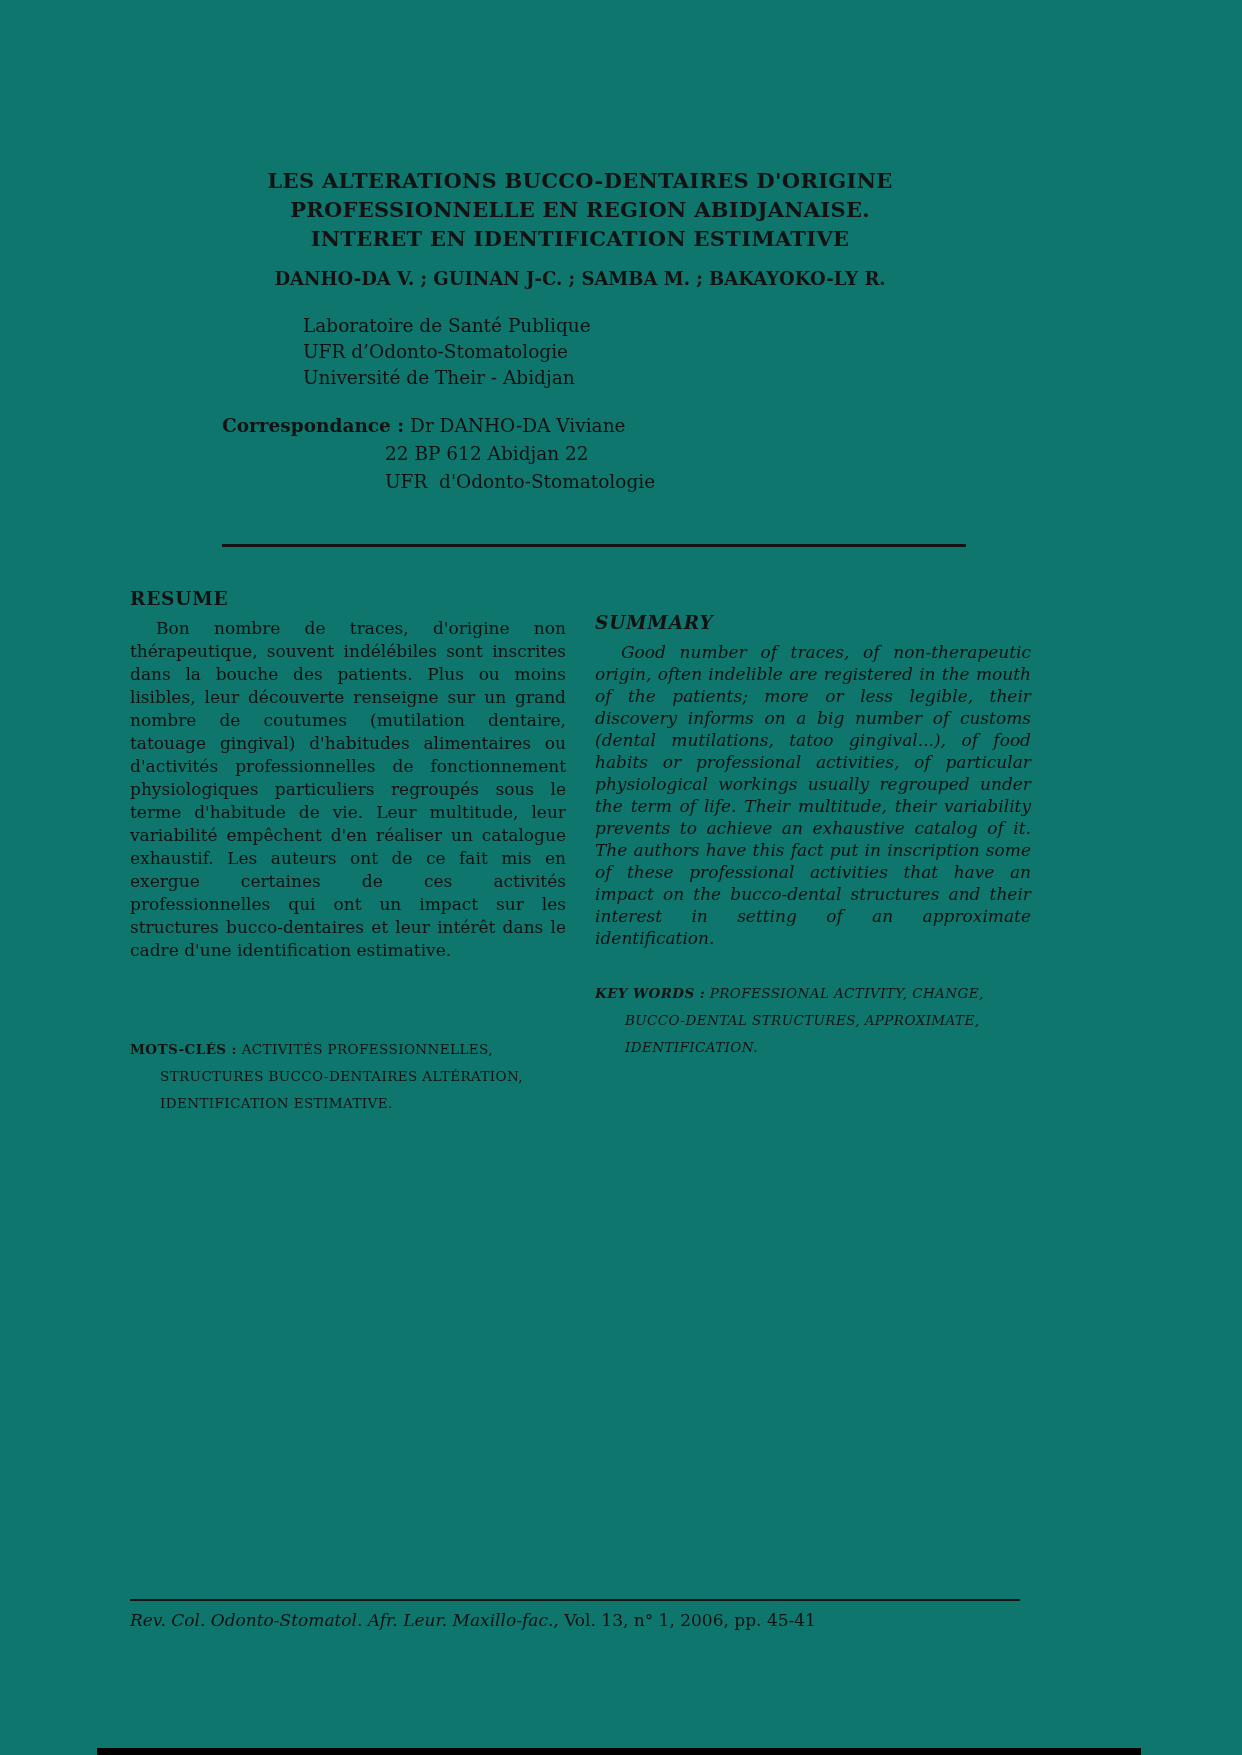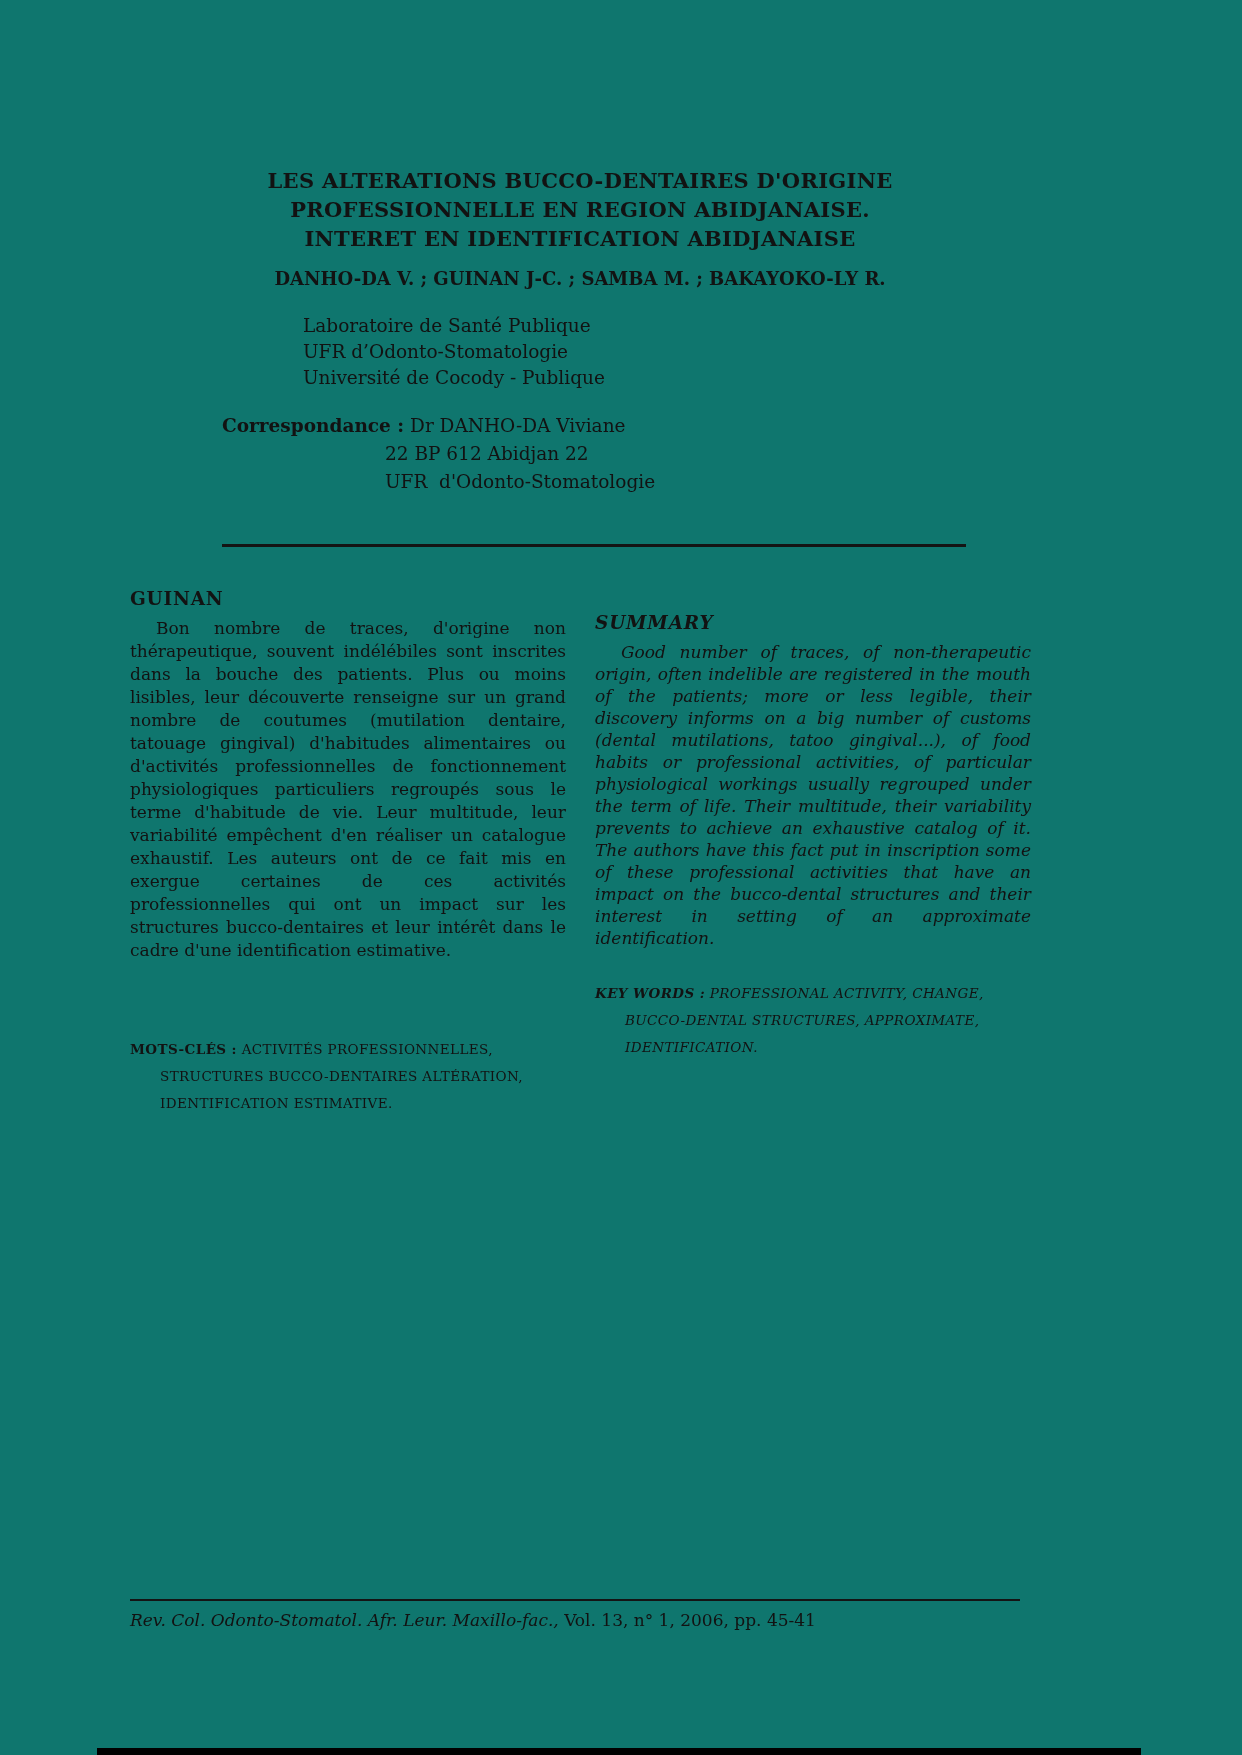--- a/index.html
+++ b/index.html
@@ -71,41 +71,41 @@
   }
 </style>
 </head>
 <body>
 
 <div class="page">
 
   <div class="paper-title">
     <div>LES ALTERATIONS BUCCO-DENTAIRES D'ORIGINE</div>
     <div>PROFESSIONNELLE EN REGION ABIDJANAISE.</div>
-    <div>INTERET EN IDENTIFICATION ABIDJANAISE</div>
+    <div>INTERET EN IDENTIFICATION ESTIMATIVE</div>
   </div>
 
   <div class="authors-line">DANHO-DA V. ; GUINAN J-C. ; SAMBA M. ; BAKAYOKO-LY R.</div>
 
   <div class="affiliation">
     <div>Laboratoire de Santé Publique</div>
     <div>UFR d’Odonto-Stomatologie</div>
-    <div>Université de Cocody - Publique</div>
+    <div>Université de Their - Abidjan</div>
   </div>
 
   <div class="correspondence">
     <div><span class="label">Correspondance :</span> <span>Dr DANHO-DA Viviane</span></div>
     <div class="corr-indent">22 BP 612 Abidjan 22</div>
     <div class="corr-indent">UFR  d'Odonto-Stomatologie</div>
   </div>
 
   <div class="divider"></div>
 
   <section class="column col-left">
-    <h2 class="col-heading">GUINAN</h2>
+    <h2 class="col-heading">RESUME</h2>
     <p class="abstract">Bon nombre de traces, d'origine non thérapeutique, souvent indélébiles sont inscrites dans la bouche des patients. Plus ou moins lisibles, leur découverte renseigne sur un grand nombre de coutumes (mutilation dentaire, tatouage gingival) d'habitudes alimentaires ou d'activités professionnelles de fonctionnement physiologiques particuliers regroupés sous le terme d'habitude de vie. Leur multitude, leur variabilité empêchent d'en réaliser un catalogue exhaustif. Les auteurs ont de ce fait mis en exergue certaines de ces activités professionnelles qui ont un impact sur les structures bucco-dentaires et leur intérêt dans le cadre d'une identification estimative.</p>
   </section>
 
   <section class="column col-right">
     <h2 class="col-heading">SUMMARY</h2>
     <p class="abstract">Good number of traces, of non-therapeutic origin, often indelible are registered in the mouth of the patients; more or less legible, their discovery informs on a big number of customs (dental mutilations, tatoo gingival...), of food habits or professional activities, of particular physiological workings usually regrouped under the term of life. Their multitude, their variability prevents to achieve an exhaustive catalog of it. The authors have this fact put in inscription some of these professional activities that have an impact on the bucco-dental structures and their interest in setting of an approximate identification.</p>
   </section>
 
   <p class="keywords kw-left"><span class="kw-label">MOTS-CLÉS :</span> <span>ACTIVITÉS PROFESSIONNELLES, STRUCTURES BUCCO-DENTAIRES ALTÉRATION, IDENTIFICATION ESTIMATIVE.</span></p>
 

